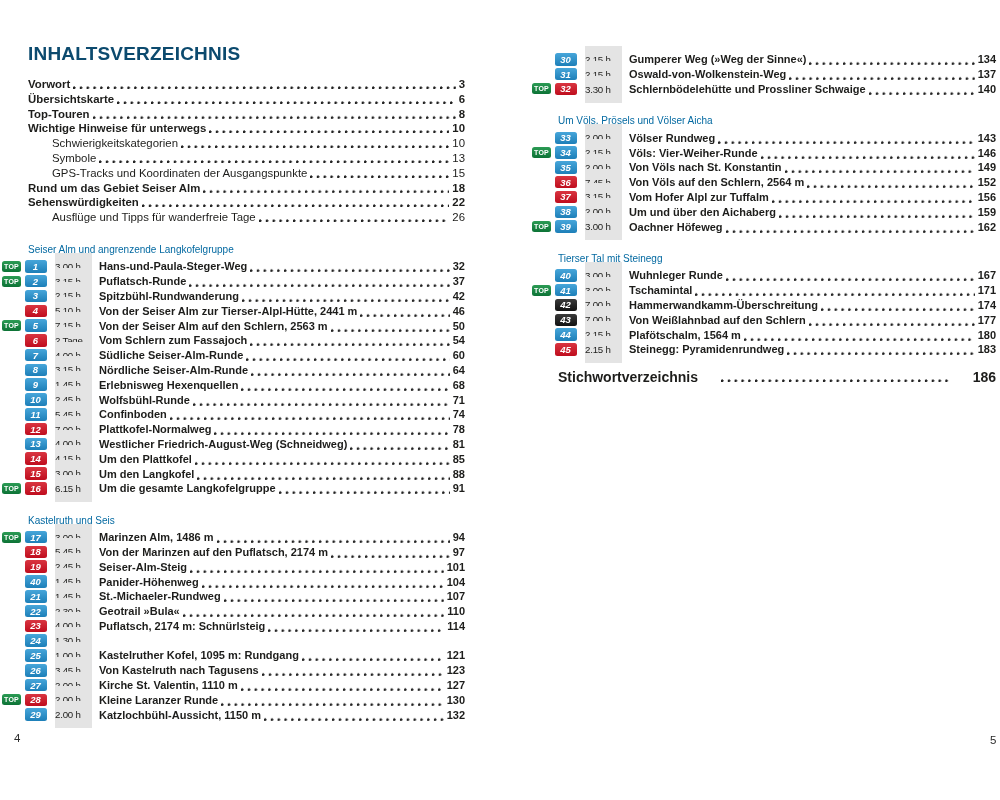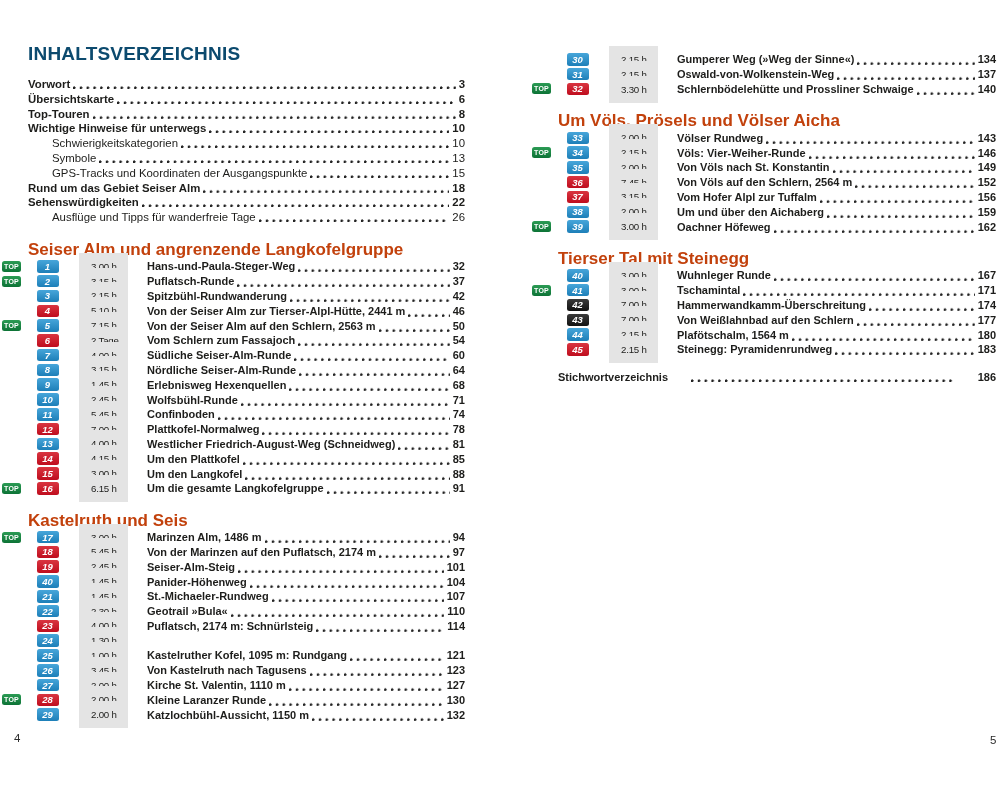--- a/index.html
+++ b/index.html
@@ -29,56 +29,56 @@
 
   .leader{
     flex:1 1 auto;align-self:stretch;margin:0 3px;min-width:8px;
     background-image:radial-gradient(circle at 1.2px 10.6px, #222 1.05px, rgba(0,0,0,0) 1.6px);
     background-size:6.8px 14.8px;background-repeat:repeat-x;
   }
 
   .section{margin-top:19px;}
   .section.no-gap{margin-top:0;}
   .section-heading{
-    margin:0 0 2.5px 28px;font-size:17px;font-weight:bold;color:#c2410c;
+    margin:0 0 2.5px 28px;font-size:10px;font-weight:normal;color:#0369a1;
     line-height:12.5px;white-space:nowrap;
   }
 
   
   .tour-row{
     display:flex;align-items:center;height:14.8px;
-    padding-left:2px;padding-right:2px;white-space:nowrap;gap:12px;
+    padding-left:2px;padding-right:2px;white-space:nowrap;
   }
   .top-slot{flex:0 0 23px;display:flex;align-items:center;}
   .top-badge{
     width:19px;height:11px;border-radius:2.5px;
     background:linear-gradient(#2b9b54,#0d7336);
     color:#fff;font-size:7px;font-weight:bold;letter-spacing:0.2px;
     display:flex;align-items:center;justify-content:center;
   }
   .num-badge{
     flex:0 0 22px;height:12.5px;border-radius:2.5px;margin-right:3px;
     color:#fff;font-size:9.5px;font-weight:bold;font-style:italic;
     display:flex;align-items:center;justify-content:center;
     padding-right:1px;box-sizing:border-box;
   }
   .badge-blue{background:linear-gradient(#47a6da,#1d7fb8);}
   .badge-red{background:linear-gradient(#d93540,#bf0d1e);}
   .badge-black{background:linear-gradient(#3a3a3a,#121212);}
   .time-cell{
     flex:0 0 37px;height:27px;background:#e4e4e4;margin-left:5px;margin-right:7px;
-    font-size:9.7px;display:flex;align-items:center;padding-left:12px;
+    font-size:9.7px;display:flex;align-items:center;padding-left:0;
     letter-spacing:-0.2px;box-sizing:content-box;
   }
   .row-main{flex:1 1 auto;display:flex;align-items:baseline;min-width:0;}
   .row-title{flex:0 0 auto;font-size:11px;font-weight:bold;}
   .row-page{flex:0 0 auto;font-size:11px;font-weight:bold;}
 
   .outro{margin-top:13px;}
-  .outro .toc-row{font-size:11px;gap:20px;}
+  .outro .toc-row{font-size:14px;gap:20px;}
 
   .footer-num{position:absolute;font-size:11.5px;color:#2b2b2b;}
   .footer-left{left:14px;top:732px;}
   .footer-right{left:990px;top:734px;}
 </style>
 </head>
 <body>
 
 <div class="spread">
 

